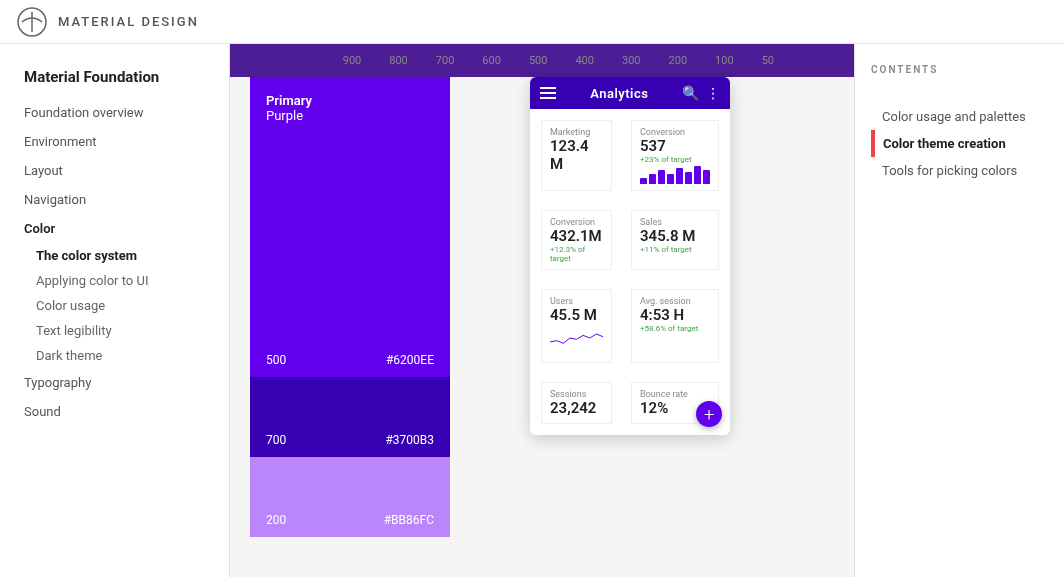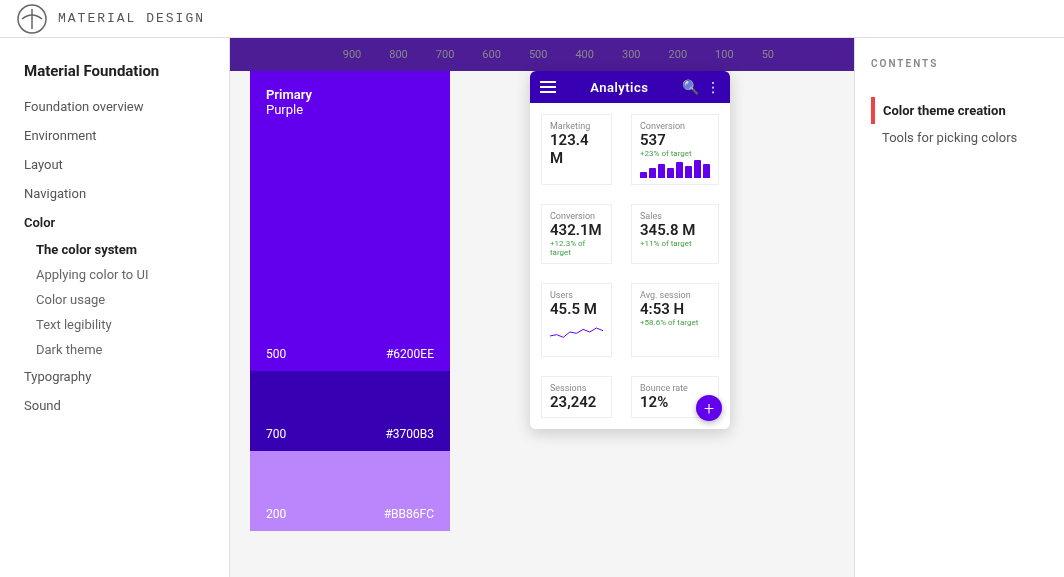--- a/index.html
+++ b/index.html
@@ -10,25 +10,24 @@
       height: 577px;
       overflow: hidden;
       display: flex;
       flex-direction: column;
     }
 
     
     .topbar {
       display: flex;
       align-items: center;
-      height: 38px;
+      height: 44px;
       border-bottom: 1px solid #e0e0e0;
       padding: 0 16px;
       background: #fff;
-      font-family: Liberation Mono, monospace;
     }
     .topbar-logo {
       width: 32px;
       height: 32px;
       margin-right: 10px;
     }
     .topbar-title {
       font-size: 13px;
       letter-spacing: 2px;
       color: #555;
@@ -451,17 +450,18 @@
             <div class="fab">+</div>
           </div>
         </div>
       </div>
 
     </div>
   </div>
 
   <div class="toc-panel">
     <div class="toc-title">CONTENTS</div>
+    <div class="toc-item">Color usage and palettes</div>
     <div class="toc-item active">Color theme creation</div>
     <div class="toc-item">Tools for picking colors</div>
   </div>
 
 </div>
 
 </body></html>

